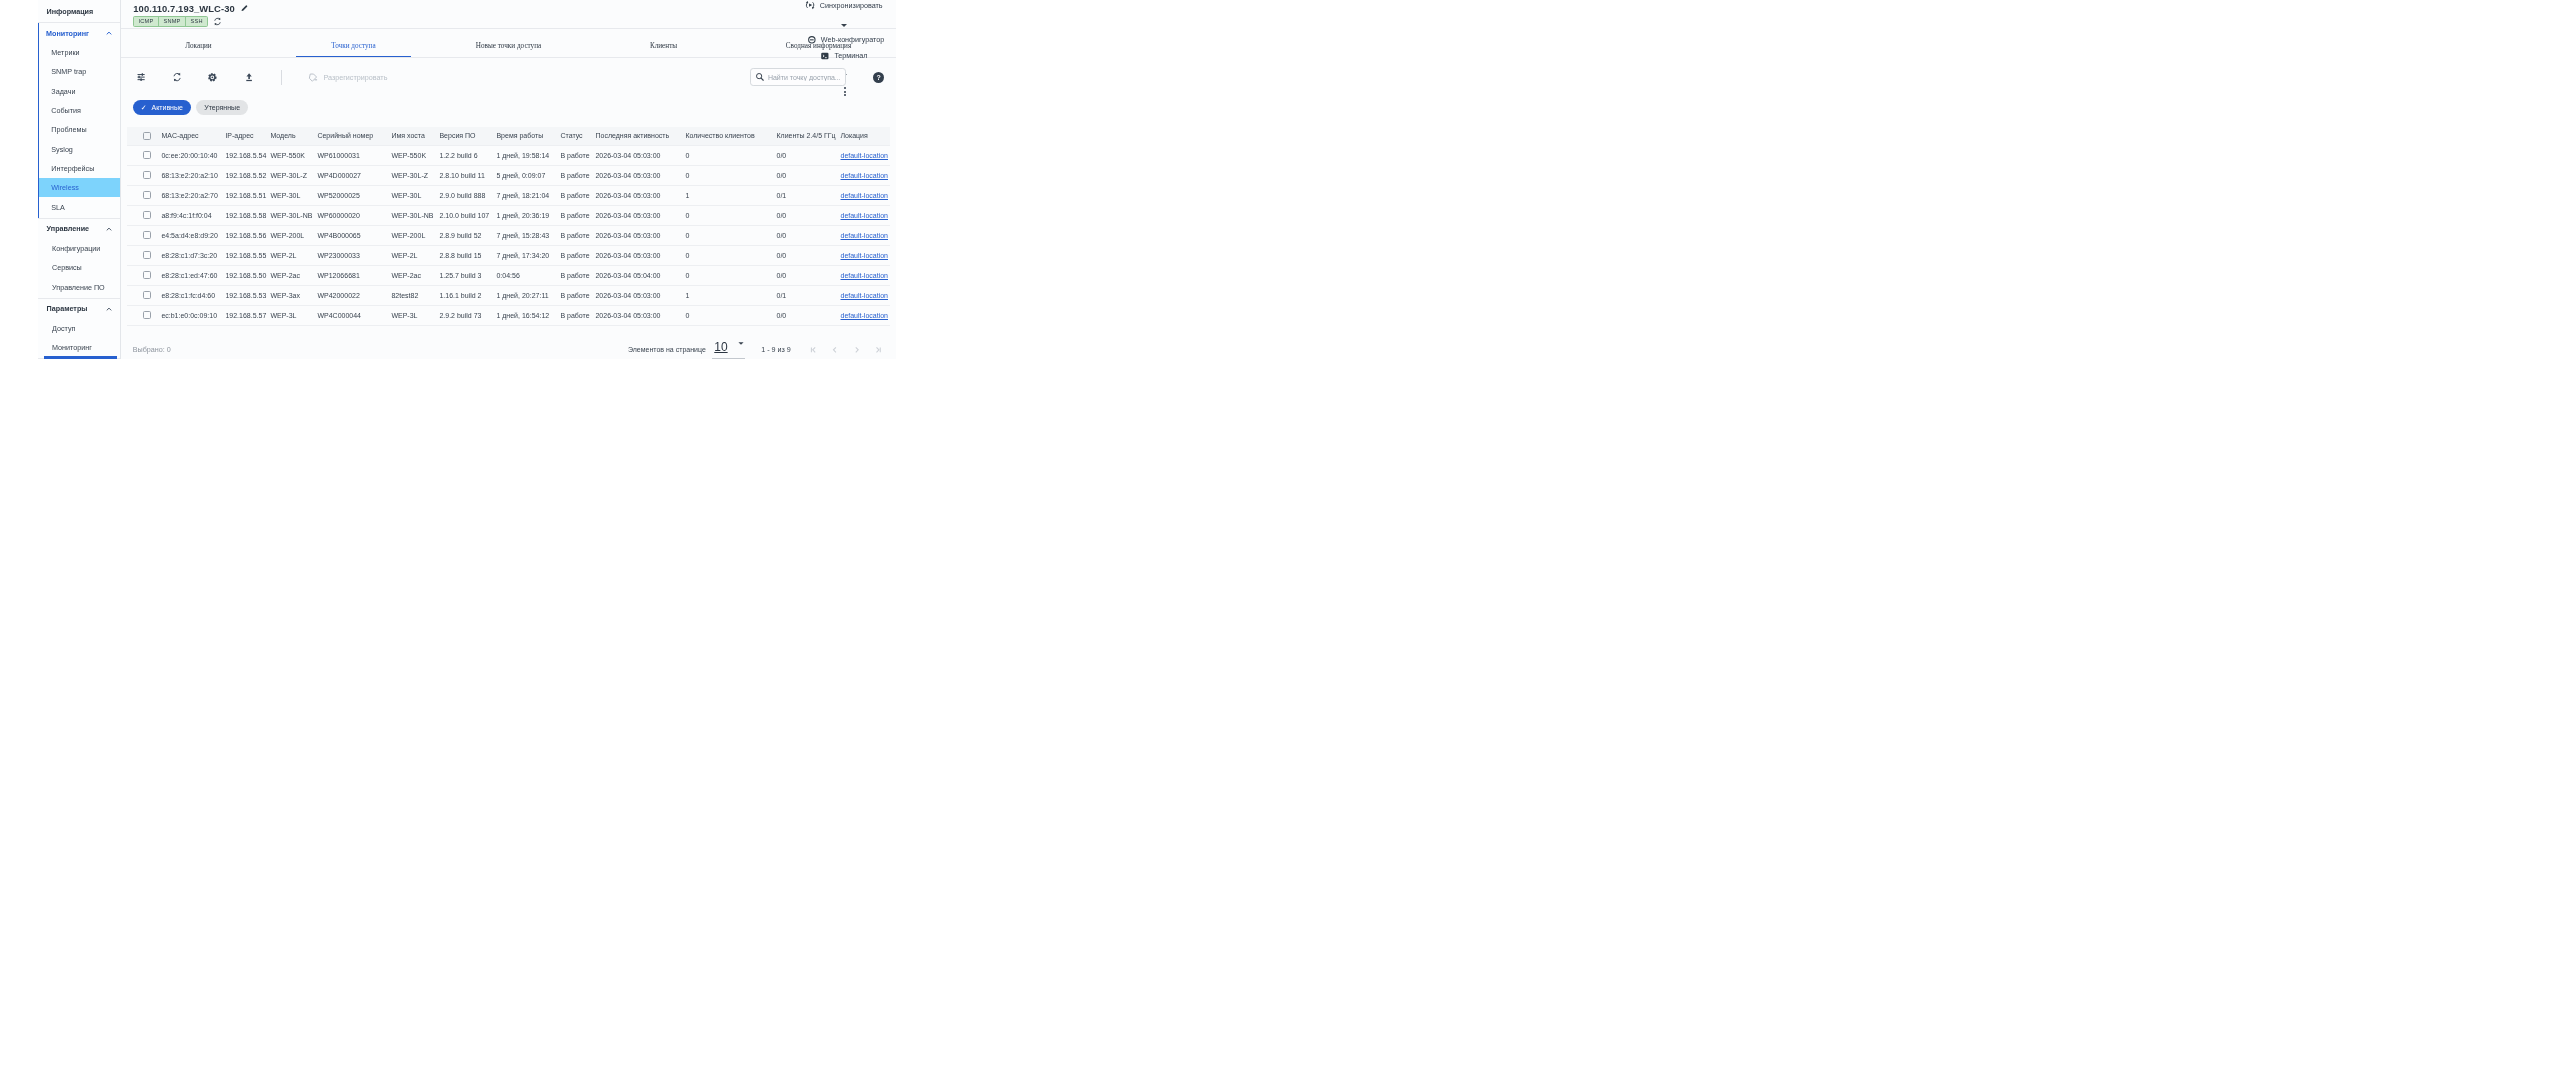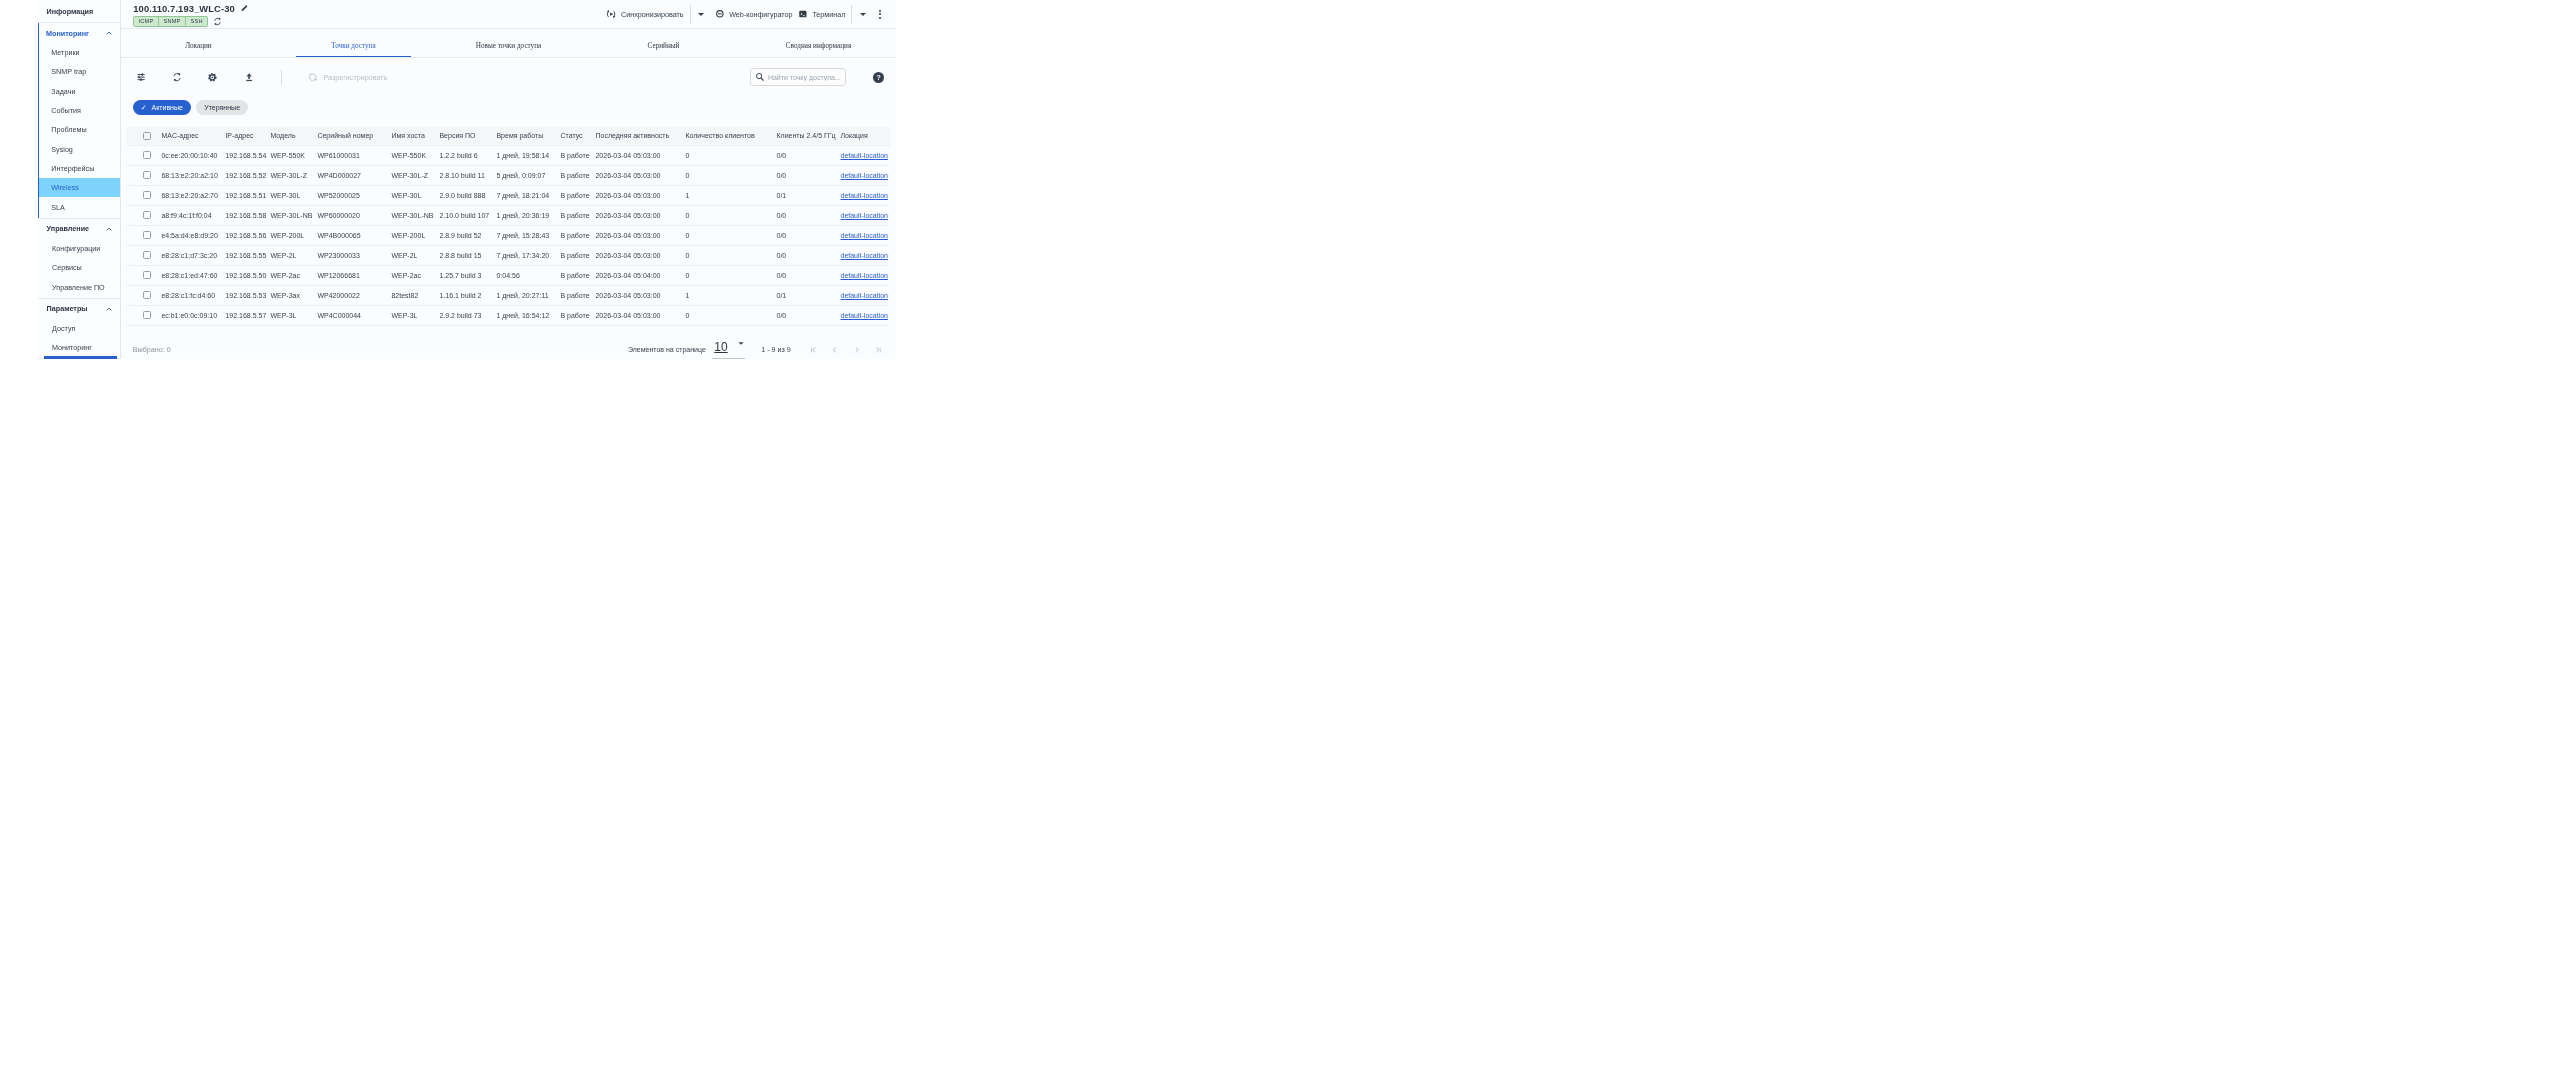--- a/index.html
+++ b/index.html
@@ -30,21 +30,21 @@
   .topbar{height:28.5px;position:relative;border-bottom:0.5px solid #e7e9ed;}
   .title-row{position:absolute;left:12.3px;top:2.7px;display:flex;align-items:center;gap:5.4px;}
   .page-title{font-size:9.4px;font-weight:700;color:#2b3540;letter-spacing:0.1px;}
   .icon-sm{display:flex;align-items:center;color:#2f3b46;cursor:pointer;}
   .badge-row{position:absolute;left:12.3px;top:16px;display:flex;align-items:center;gap:4.8px;}
   .badges{display:flex;}
   .badge{font-size:5.6px;line-height:1;padding:1.9px 4.3px;background:#cfe9cf;border:0.5px solid #90c794;
          color:#2f3b46;margin-left:-0.5px;letter-spacing:0.2px;}
   .badge:first-child{border-radius:1.6px 0 0 1.6px;margin-left:0;}
   .badge:last-child{border-radius:0 1.6px 1.6px 0;}
-  .top-actions{position:absolute;right:11.8px;top:0;height:28.5px;display:flex;align-items:center;gap:5.9px;}
+  .top-actions{position:absolute;right:11.8px;top:0;height:28.5px;display:flex;align-items:center;gap:5.9px;flex-direction:column;}
   .action-btn{display:flex;align-items:center;gap:4.3px;font-size:7.2px;color:#313c4a;cursor:pointer;white-space:nowrap;}
   .vdiv{width:0.5px;height:19.3px;background:#d9dce1;}
   .caret{width:0;height:0;border-left:3px solid transparent;border-right:3px solid transparent;
          border-top:3.5px solid #39434f;display:inline-block;}
   .caret-btn{display:flex;align-items:center;padding:2.1px;cursor:pointer;}
   .kebab{display:flex;flex-direction:column;gap:1.6px;padding:2.1px 3.2px;cursor:pointer;margin-left:2.1px;}
   .kebab i{width:1.9px;height:1.9px;border-radius:50%;background:#313c4a;display:block;}
 
   .tabs{height:22.5px;display:flex;border-bottom:0.5px solid #e7e9ed;}
   .tab{flex:1;display:flex;align-items:center;justify-content:center;font-size:7.2px;color:#2c3642;
@@ -224,21 +224,21 @@
             <i></i>
             <i></i>
           </div>
       </div>
     </div>
 
     <div class="tabs" id="tabs">
         <div class="tab">Локации</div>
         <div class="tab active">Точки доступа</div>
         <div class="tab">Новые точки доступа</div>
-        <div class="tab">Серийный</div>
+        <div class="tab">Клиенты</div>
         <div class="tab">Сводная информация</div>
       </div>
 
     <div class="toolbar">
       <span class="icon-btn">
         <svg width="10.2" height="10.2" viewBox="0 0 20 20" stroke="currentColor" stroke-width="2" fill="none">
           <line x1="3" y1="5" x2="17" y2="5"></line>
             <line x1="3" y1="10" x2="17" y2="10"></line>
             <line x1="3" y1="15" x2="17" y2="15"></line>
           <line x1="12.5" y1="2.5" x2="12.5" y2="7.5" stroke-width="2.6"></line>

